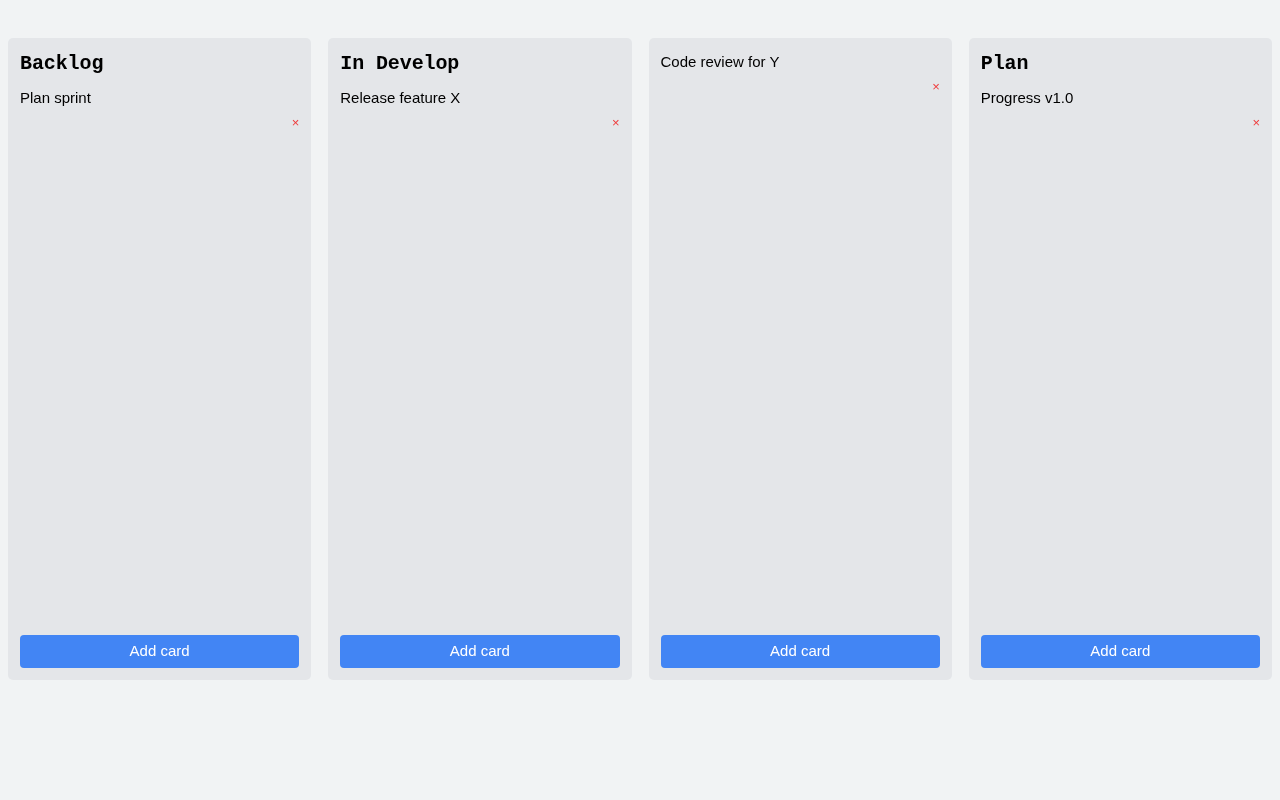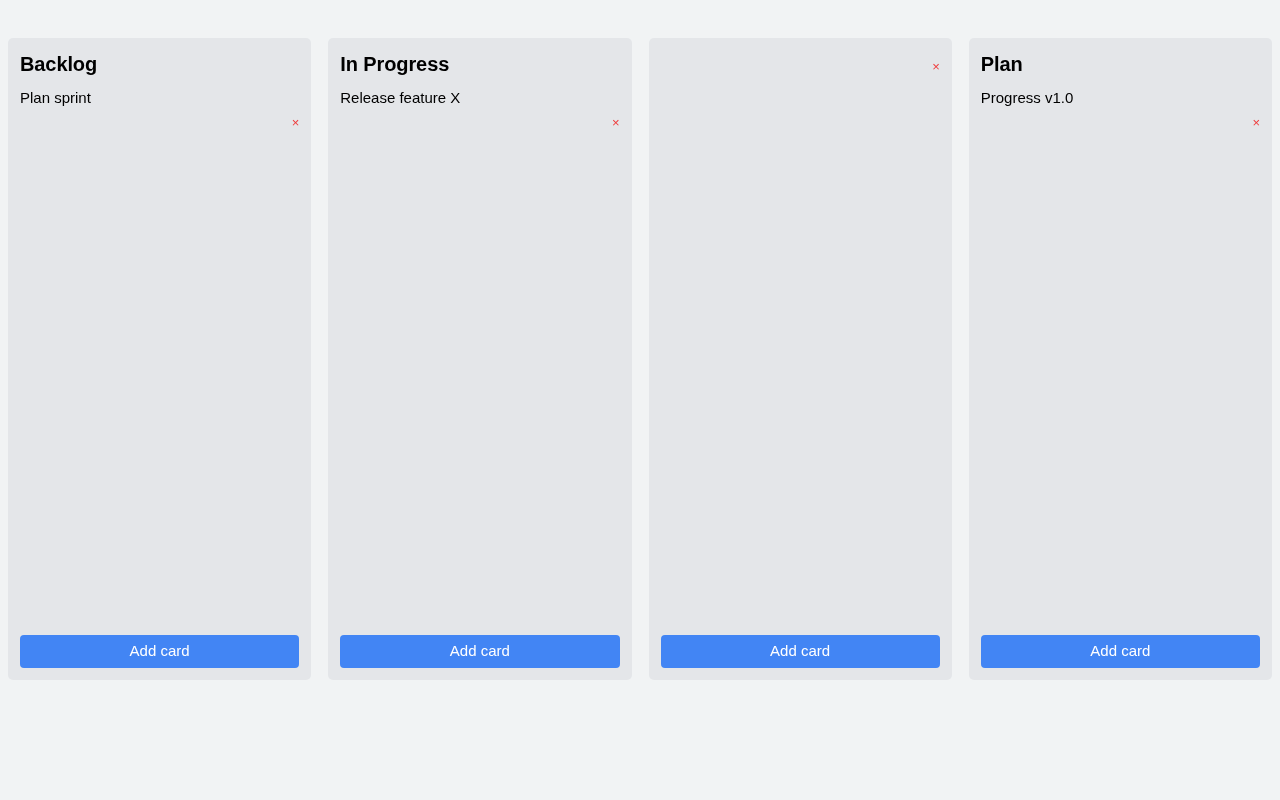--- a/index.html
+++ b/index.html
@@ -36,20 +36,21 @@
     flex-direction: column;
   }
 
   .column-title {
     font-size: 20px;
     font-weight: bold;
     color: #000000;
     line-height: 1.2;
     margin: 0 0 12px 0;
     letter-spacing: -0.1px;
+    font-family: Liberation Mono, monospace;
   }
 
   .card-list {
     flex: 1 1 auto;
     min-height: 0;
     display: flex;
     flex-direction: column;
   }
 
   .card {
@@ -110,35 +111,36 @@
         <p class="card-text">Plan sprint</p>
         <div class="card-actions">
           <button class="delete-card">×</button>
         </div>
       </article>
     </div>
     <button class="add-card-button">Add card</button>
   </section>
 
   <section class="column">
-    <h2 class="column-title">In Progress</h2>
+    <h2 class="column-title">In Develop</h2>
     <div class="card-list">
       <article class="card">
         <p class="card-text">Release feature X</p>
         <div class="card-actions">
           <button class="delete-card">×</button>
         </div>
       </article>
     </div>
     <button class="add-card-button">Add card</button>
   </section>
 
   <section class="column">
     <div class="card-list">
       <article class="card">
+        <p class="card-text">Code review for Y</p>
         <div class="card-actions">
           <button class="delete-card">×</button>
         </div>
       </article>
     </div>
     <button class="add-card-button">Add card</button>
   </section>
 
   <section class="column">
     <h2 class="column-title">Plan</h2>

